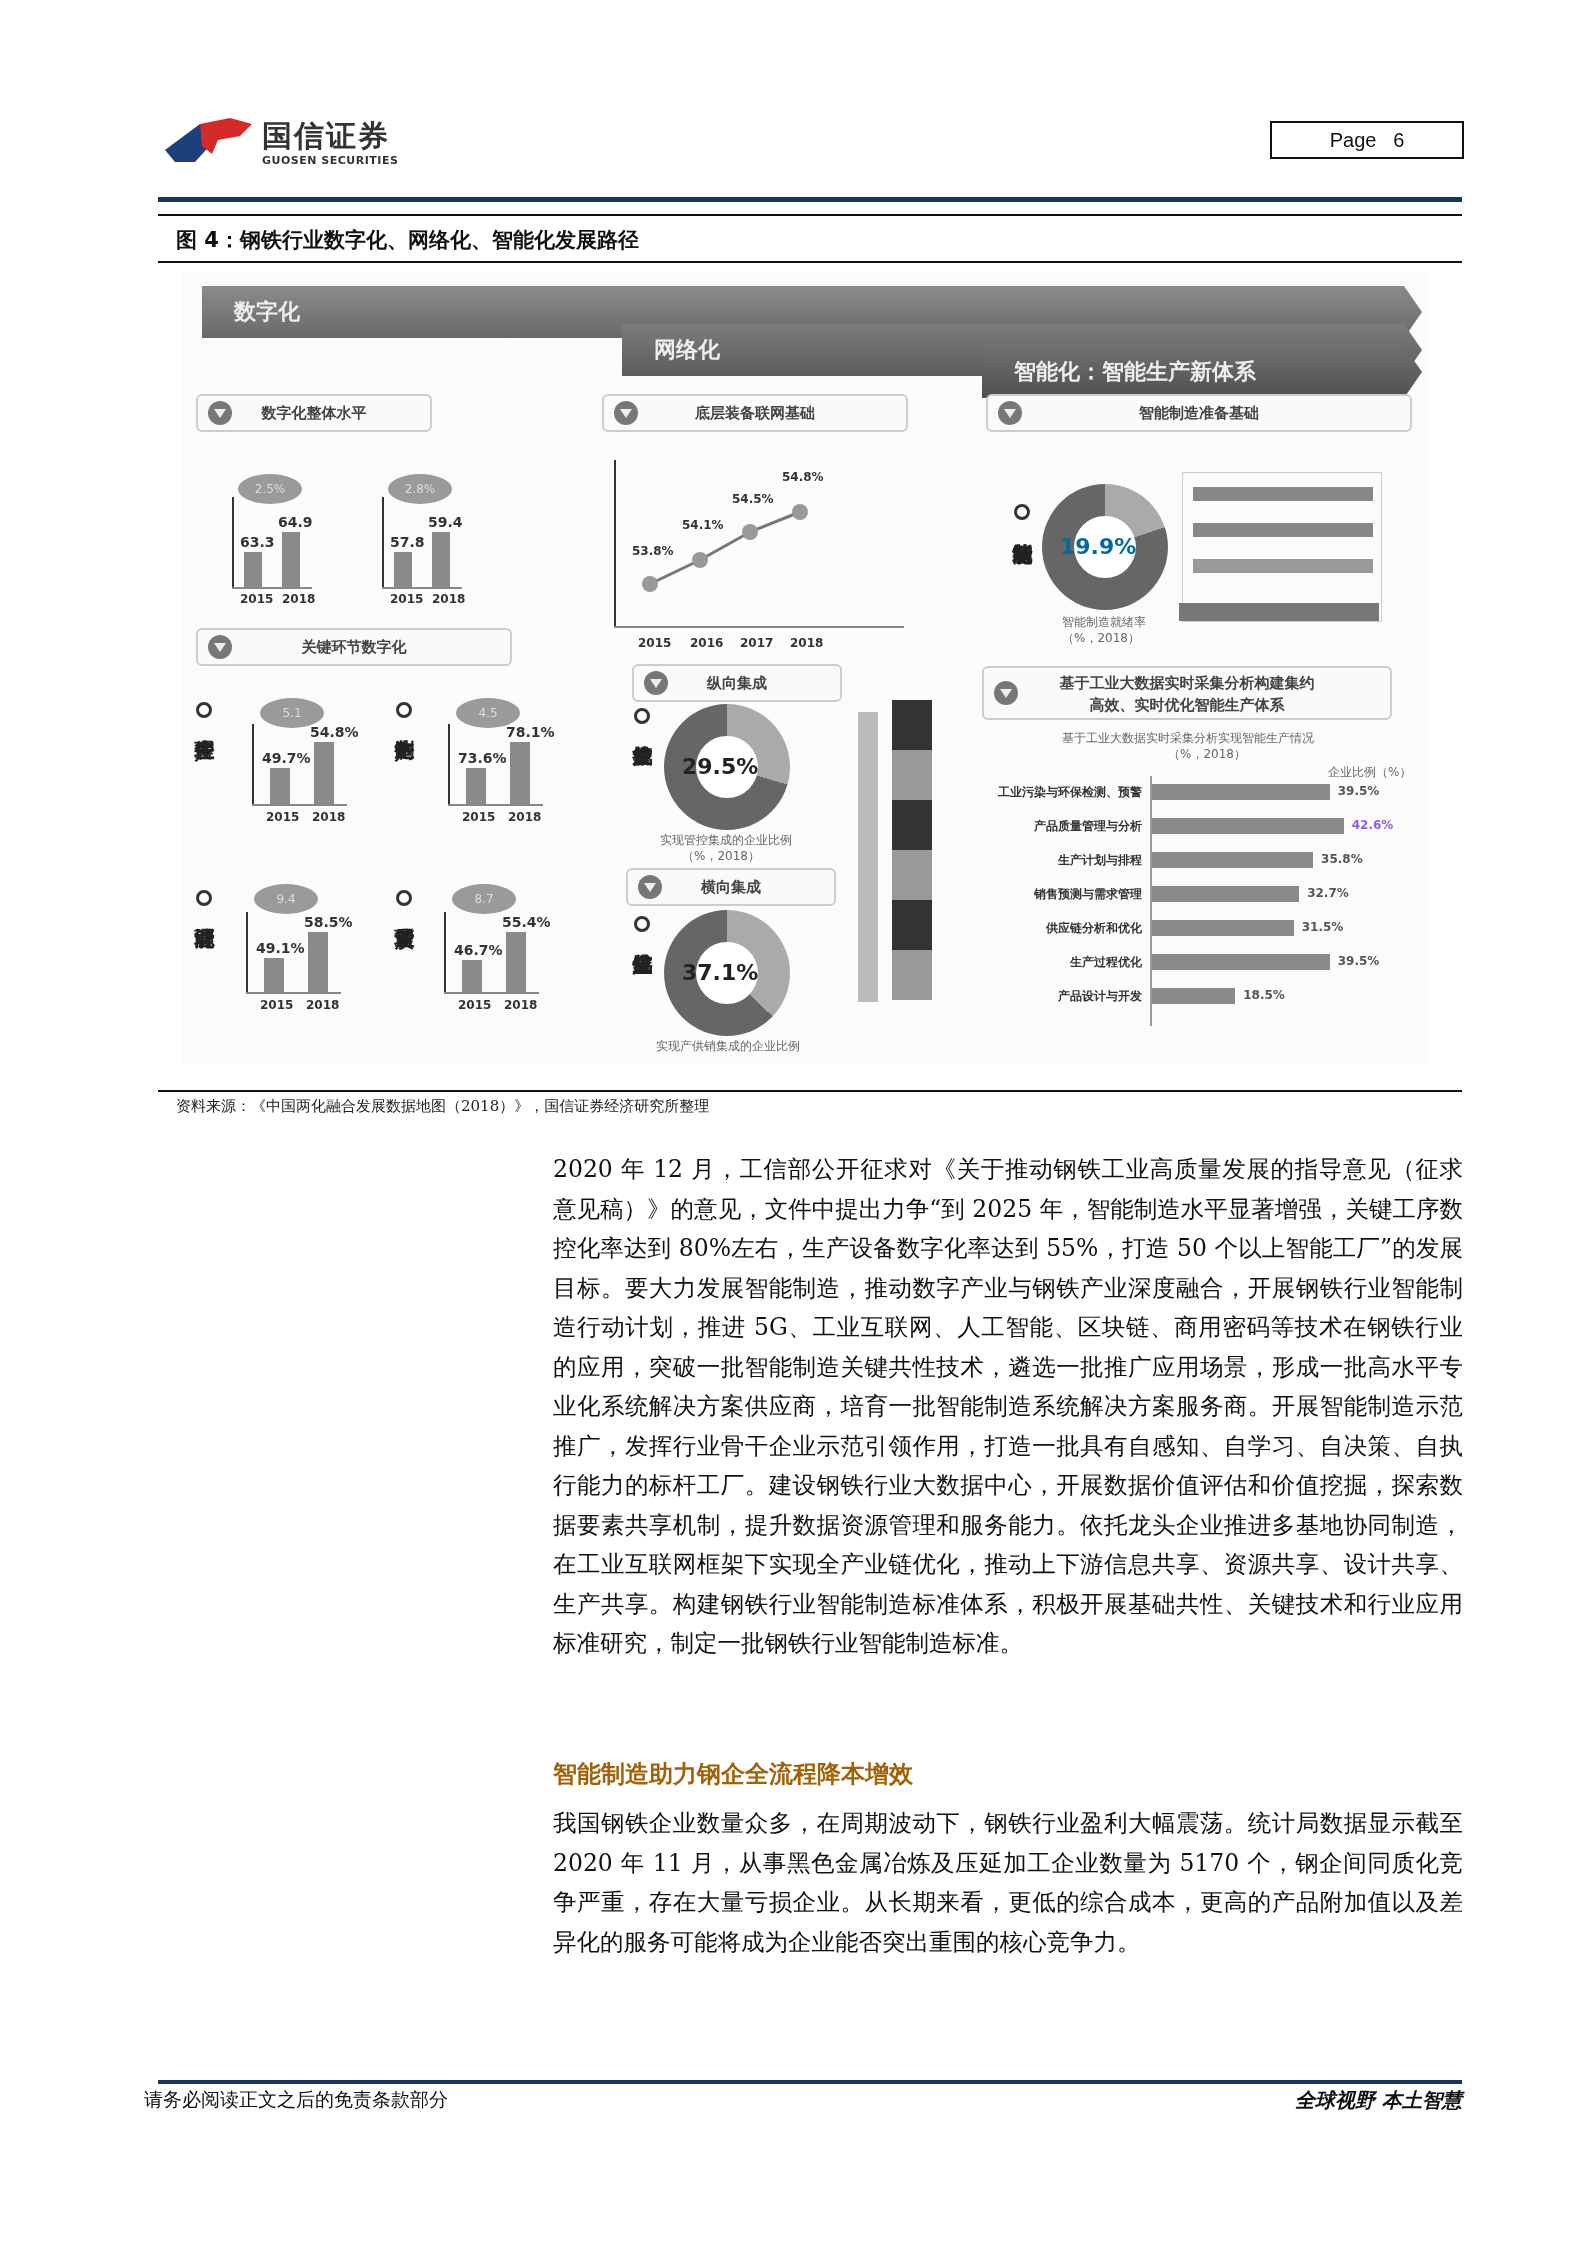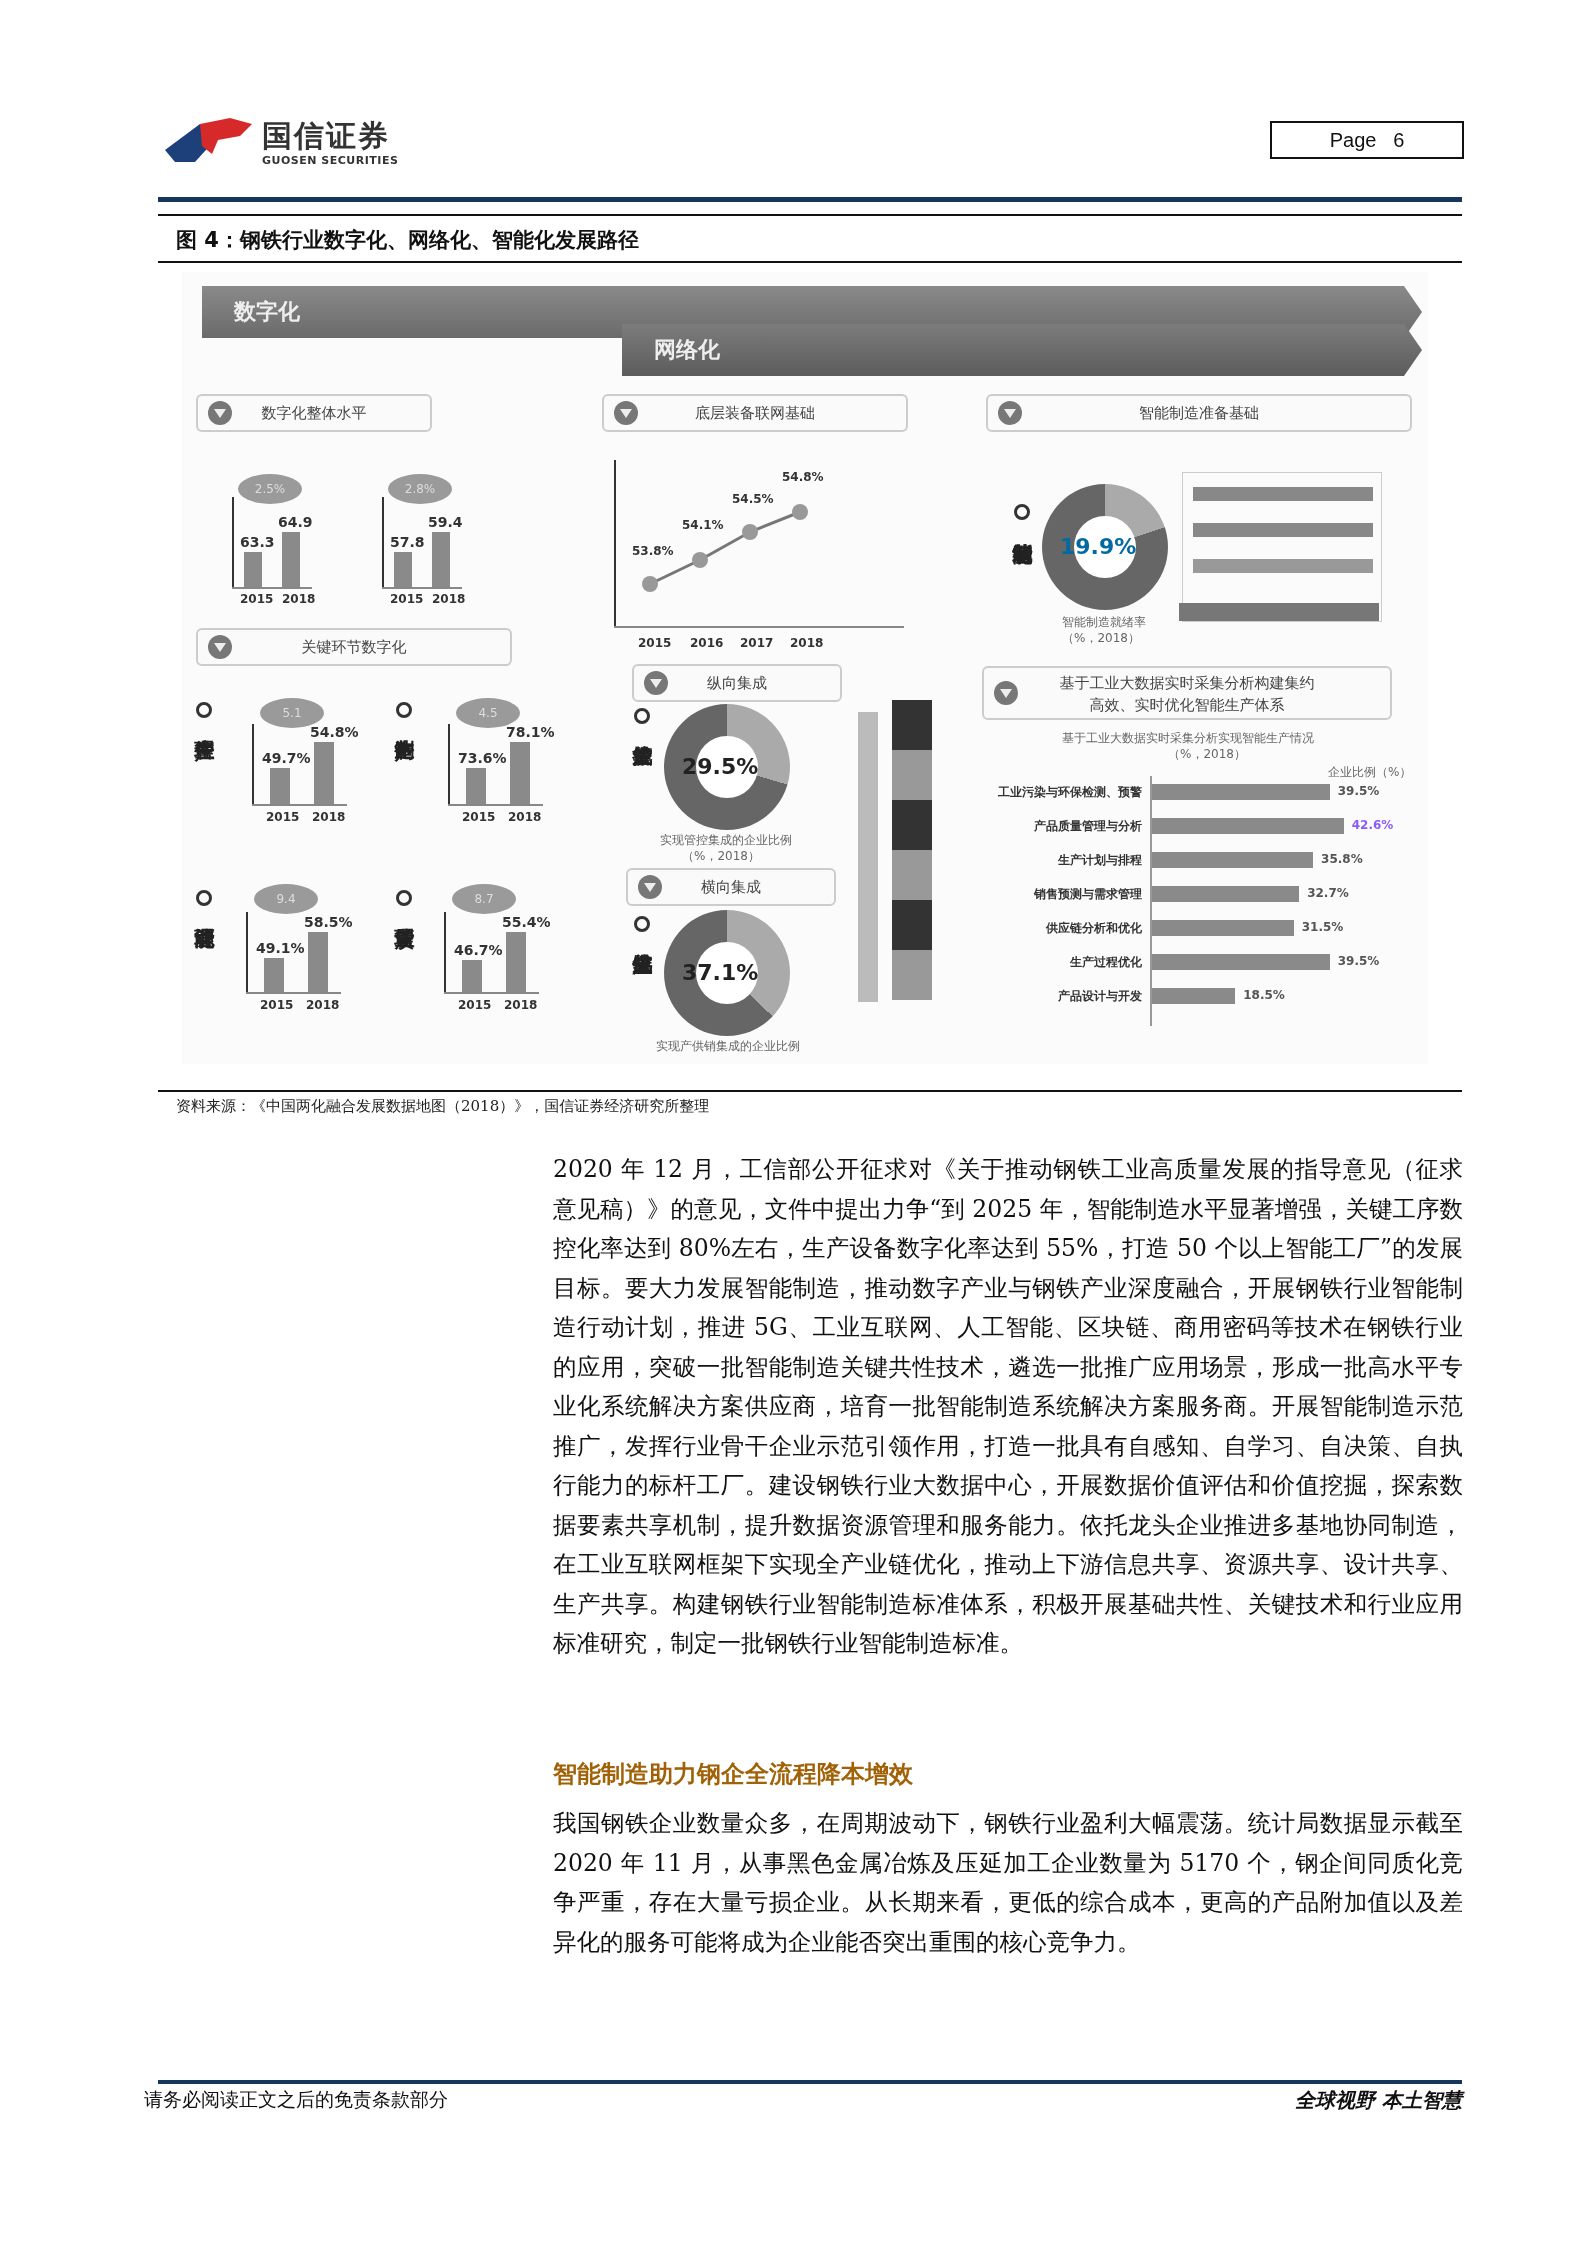--- a/index.html
+++ b/index.html
@@ -9,21 +9,21 @@
 .logo{left:160px;top:110px;width:250px;height:64px}
 .logo-cn{left:262px;top:116px;font-size:30px;font-weight:bold;color:#333;letter-spacing:2px}
 .logo-en{left:262px;top:154px;font-size:11px;font-weight:bold;color:#333;letter-spacing:0.5px}
 .pagebox{left:1270px;top:121px;width:194px;height:38px;border:2px solid #111;font-family:"Liberation Sans",sans-serif;font-size:20px;text-align:center;line-height:34px}
 .rule-blue{left:158px;top:197px;width:1304px;height:5px;background:#17365d}
 .rule-black{left:158px;width:1304px;height:2px;background:#111}
 .fig-title{left:176px;top:226px;font-size:21px;font-weight:bold;font-family:"DejaVu Sans",sans-serif}
 
 .fig{left:182px;top:272px;width:1246px;height:792px;background:#fbfbfb}
 .band{position:absolute;height:52px;background:linear-gradient(#8a8a8a,#6a6a6a);color:#eee;font-weight:bold;font-size:22px;line-height:52px;padding-left:32px;clip-path:polygon(0 0,calc(100% - 18px) 0,100% 50%,calc(100% - 18px) 100%,0 100%)}
-.sec-head{position:absolute;height:38px;border:2px solid #ccc;border-radius:6px;background:#fafafa;font-size:15px;font-weight:normal;color:#444;text-align:center;line-height:34px}
+.sec-head{position:absolute;height:38px;border:2px solid #ccc;border-radius:6px;background:#fafafa;font-size:15px;font-weight:bold;color:#444;text-align:center;line-height:34px}
 .sec-head .ico{position:absolute;left:10px;top:5px;width:24px;height:24px;border-radius:50%;background:#777}
 .sec-head .ico:after{content:"";position:absolute;left:6px;top:8px;border-left:6px solid transparent;border-right:6px solid transparent;border-top:9px solid #eee}
 .bar{position:absolute;background:#8a8a8a}
 .vlabel{position:absolute;writing-mode:vertical-rl;font-weight:bold;font-size:20px;color:#222}
 .small{font-size:12px;color:#666}
 .val{position:absolute;font-size:14px;font-weight:bold;color:#333}
 .yr{position:absolute;font-size:12px;font-weight:bold;color:#333}
 .oval{position:absolute;width:64px;height:30px;border-radius:50%;background:#9a9a9a;color:#ddd;font-size:12px;text-align:center;line-height:30px}
 .axis-v{position:absolute;width:2px;background:#333}
 .axis-h{position:absolute;height:2px;background:#888}
@@ -51,20 +51,21 @@
   <span>Page</span>&nbsp;&nbsp;&nbsp;<span>6</span>
 </div>
 <div class="abs rule-blue"></div>
 <div class="abs rule-black" style="top:214px"></div>
 <div class="abs fig-title">图 4：钢铁行业数字化、网络化、智能化发展路径</div>
 <div class="abs rule-black" style="top:261px"></div>
 
 <div class="abs fig">
   <div class="band" style="left:20px;top:14px;width:1220px">数字化</div>
   <div class="band" style="left:440px;top:52px;width:800px;background:linear-gradient(#7c7c7c,#5c5c5c)">网络化</div>
+  <div class="band" style="left:800px;top:74px;width:440px;background:linear-gradient(#707070,#505050)">智能化：智能生产新体系</div>
 
   <div class="sec-head" style="left:14px;top:122px;width:236px"><span class="ico"></span><span>数字化整体水平</span></div>
 
   <div>
     <div class="oval" style="left:56px;top:202px">2.5%</div>
     <div class="axis-v" style="left:50px;top:225px;height:90px"></div>
     <div class="axis-h" style="left:50px;top:315px;width:80px"></div>
     <div class="bar" style="left:62px;top:280px;width:18px;height:35px"></div>
     <div class="bar" style="left:100px;top:260px;width:18px;height:55px"></div>
     <div class="val" style="left:58px;top:262px">63.3</div>

